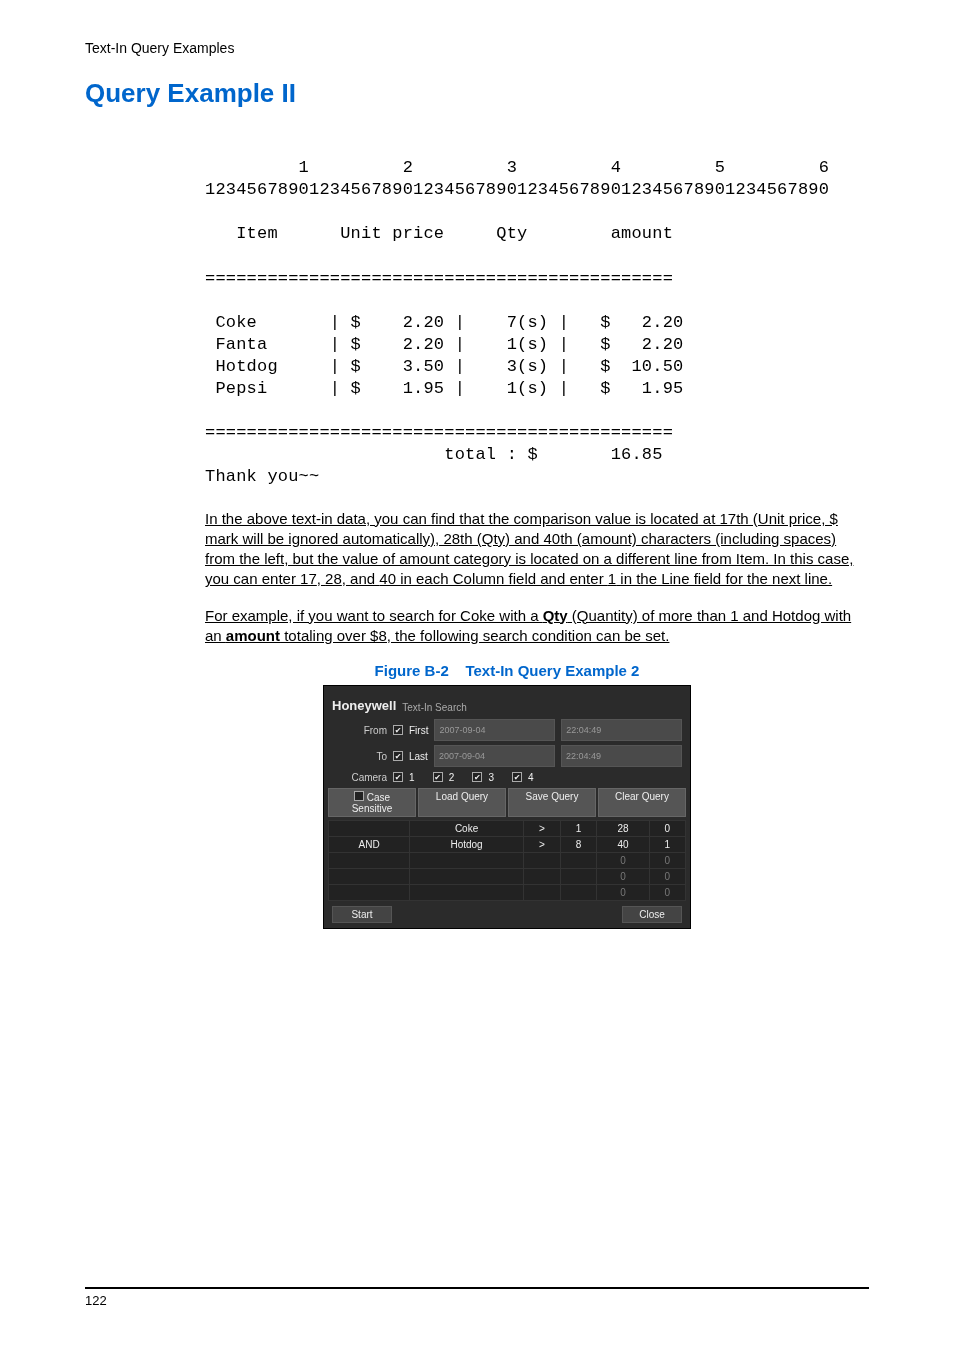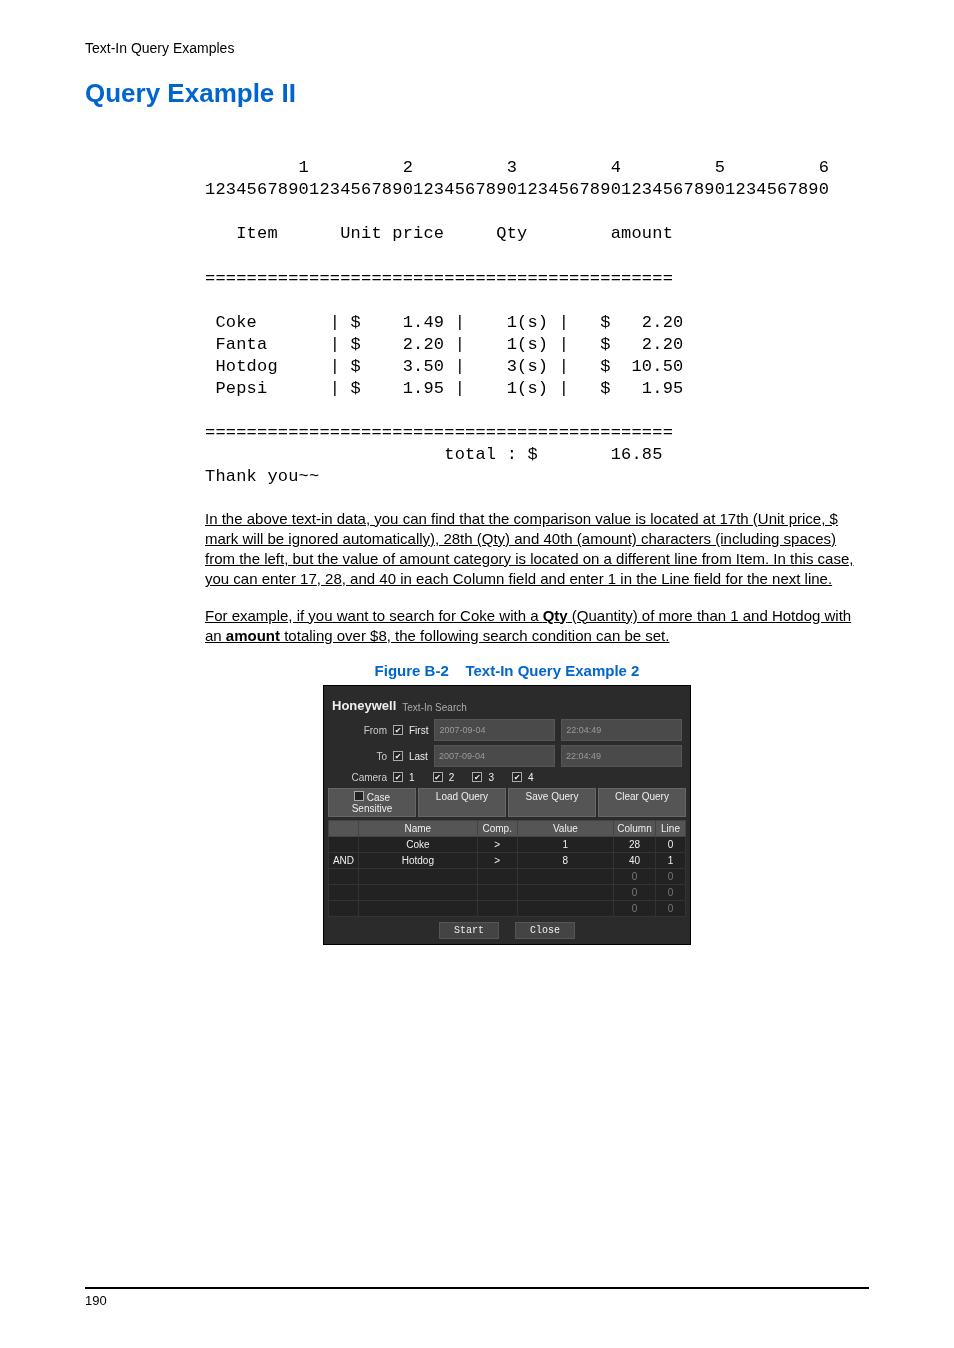--- a/index.html
+++ b/index.html
@@ -106,21 +106,21 @@
     .d-table td {
       background:#222;
       color:#eee;
       border:1px solid #333;
       padding:2px 3px;
       text-align:center;
       height:14px;
     }
     .d-table td.dim { color:#777; }
     .d-row-empty td { height:13px; }
-    .d-footer { display:flex; justify-content:center; gap:16px; padding:5px 8px;font-family:Liberation Mono, monospace; }
+    .d-footer { display:flex; justify-content:space-between; gap:16px; padding:5px 8px; }
     .d-fbtn {
       width:60px;
       text-align:center;
       background:#444;
       border:1px solid #555;
       color:#eee;
       font-size:10px;
       padding:2px 0;
     }
     .page-foot {
@@ -142,21 +142,21 @@
 <div class="heading">Query Example II</div>
 
 <div class="receipt">
 <span>         1         2         3         4         5         6</span>
 <span>123456789012345678901234567890123456789012345678901234567890</span>
 
 <span>   Item      Unit price     Qty        amount</span>
 
 <span>=============================================</span>
 
-<span> Coke       | $    1.49 |    1(s) |   $   2.20</span>
+<span> Coke       | $    2.20 |    7(s) |   $   2.20</span>
 <span> Fanta      | $    2.20 |    1(s) |   $   2.20</span>
 <span> Hotdog     | $    3.50 |    3(s) |   $  10.50</span>
 <span> Pepsi      | $    1.95 |    1(s) |   $   1.95</span>
 
 <span>=============================================</span>
 <span>                       total : $       16.85</span>
 <span>Thank you~~</span>
 </div>
 
 <p class="para"><span>In the above text-in data, you can find that the comparison value is located at 17th (Unit price, $ mark will be ignored automatically), 28th (Qty) and 40th (amount) characters (including spaces) from the left, but the value of amount category is located on a different line from Item. In this case, you can enter </span><span>17</span>, <span>28</span><span>, and </span><span>40</span><span> in each Column field and enter </span><span>1</span><span> in the Line field for the next line.</span></p>
@@ -198,28 +198,20 @@
 
   <div class="d-buttons">
     <div class="d-btn"><span class="d-check" style="display:inline-block;margin-right:3px;"></span><span>Case Sensitive</span></div>
     <div class="d-btn">Load Query</div>
     <div class="d-btn">Save Query</div>
     <div class="d-btn">Clear Query</div>
   </div>
 
   <table class="d-table">
     <tbody>
-          <tr>
-      <th style="width:30px;"></th>
-      <th>Name</th>
-      <th style="width:40px;">Comp.</th>
-      <th>Value</th>
-      <th style="width:42px;">Column</th>
-      <th style="width:30px;">Line</th>
-    </tr>
     <tr>
       <td></td>
       <td>Coke</td>
       <td>&gt;</td>
       <td>1</td>
       <td>28</td>
       <td>0</td>
     </tr>
     <tr>
       <td>AND</td>
@@ -257,14 +249,14 @@
       </table>
 
   <div class="d-footer">
     <div class="d-fbtn">Start</div>
     <div class="d-fbtn">Close</div>
   </div>
 </div>
 </div>
 
 <div class="page-foot">
-  <span>190</span>
+  <span>122</span>
 </div>
 
 </body></html>

